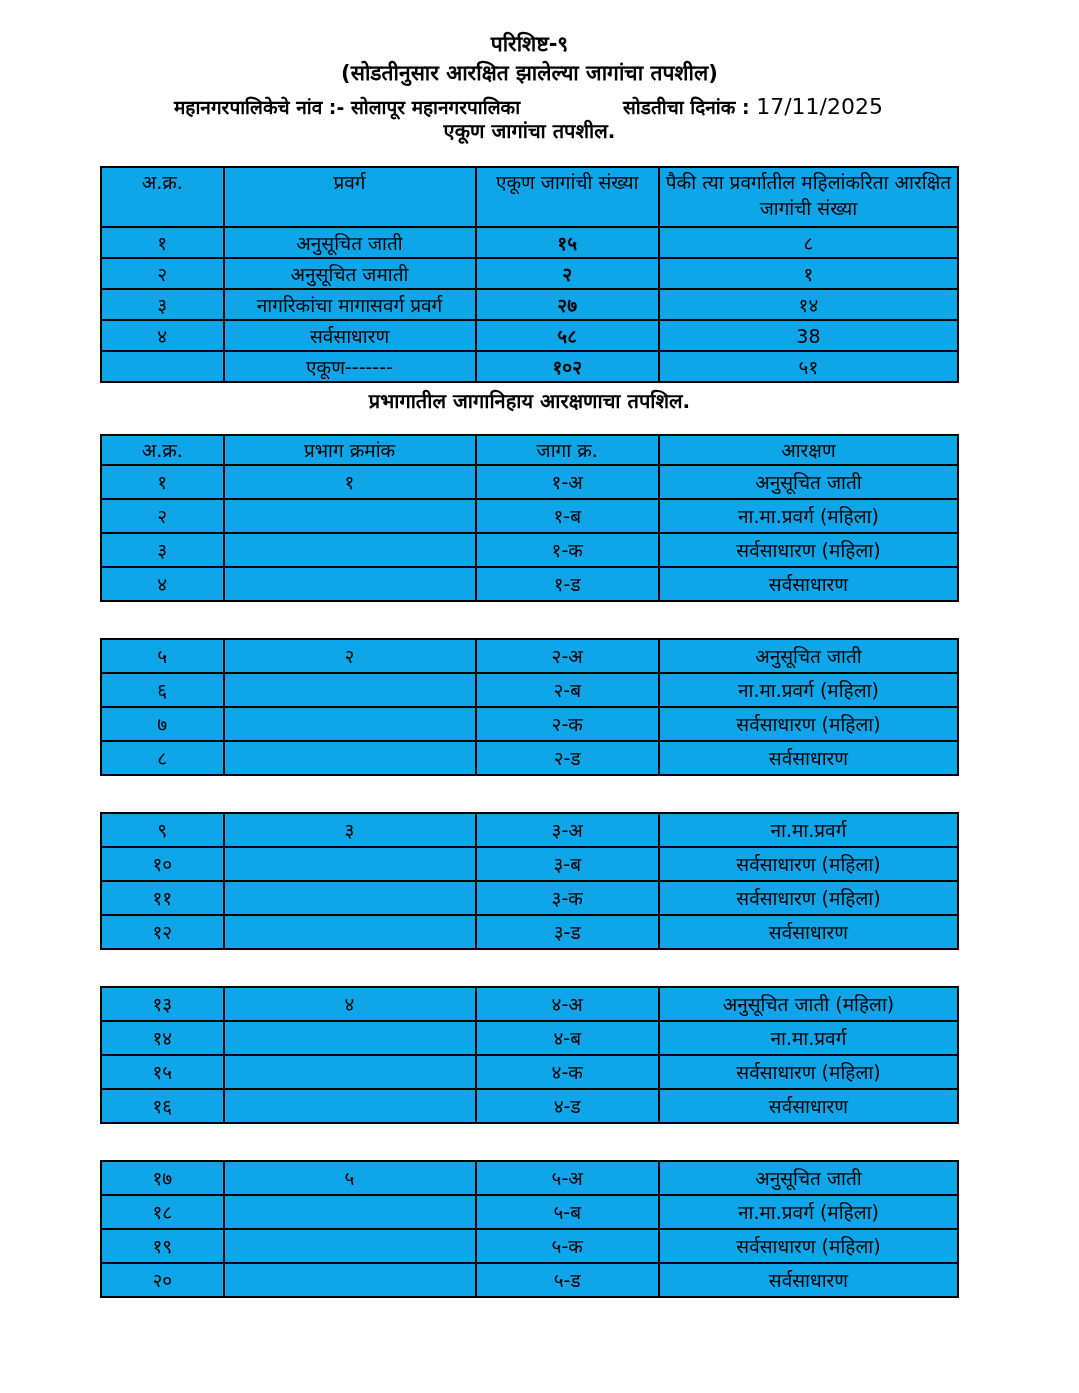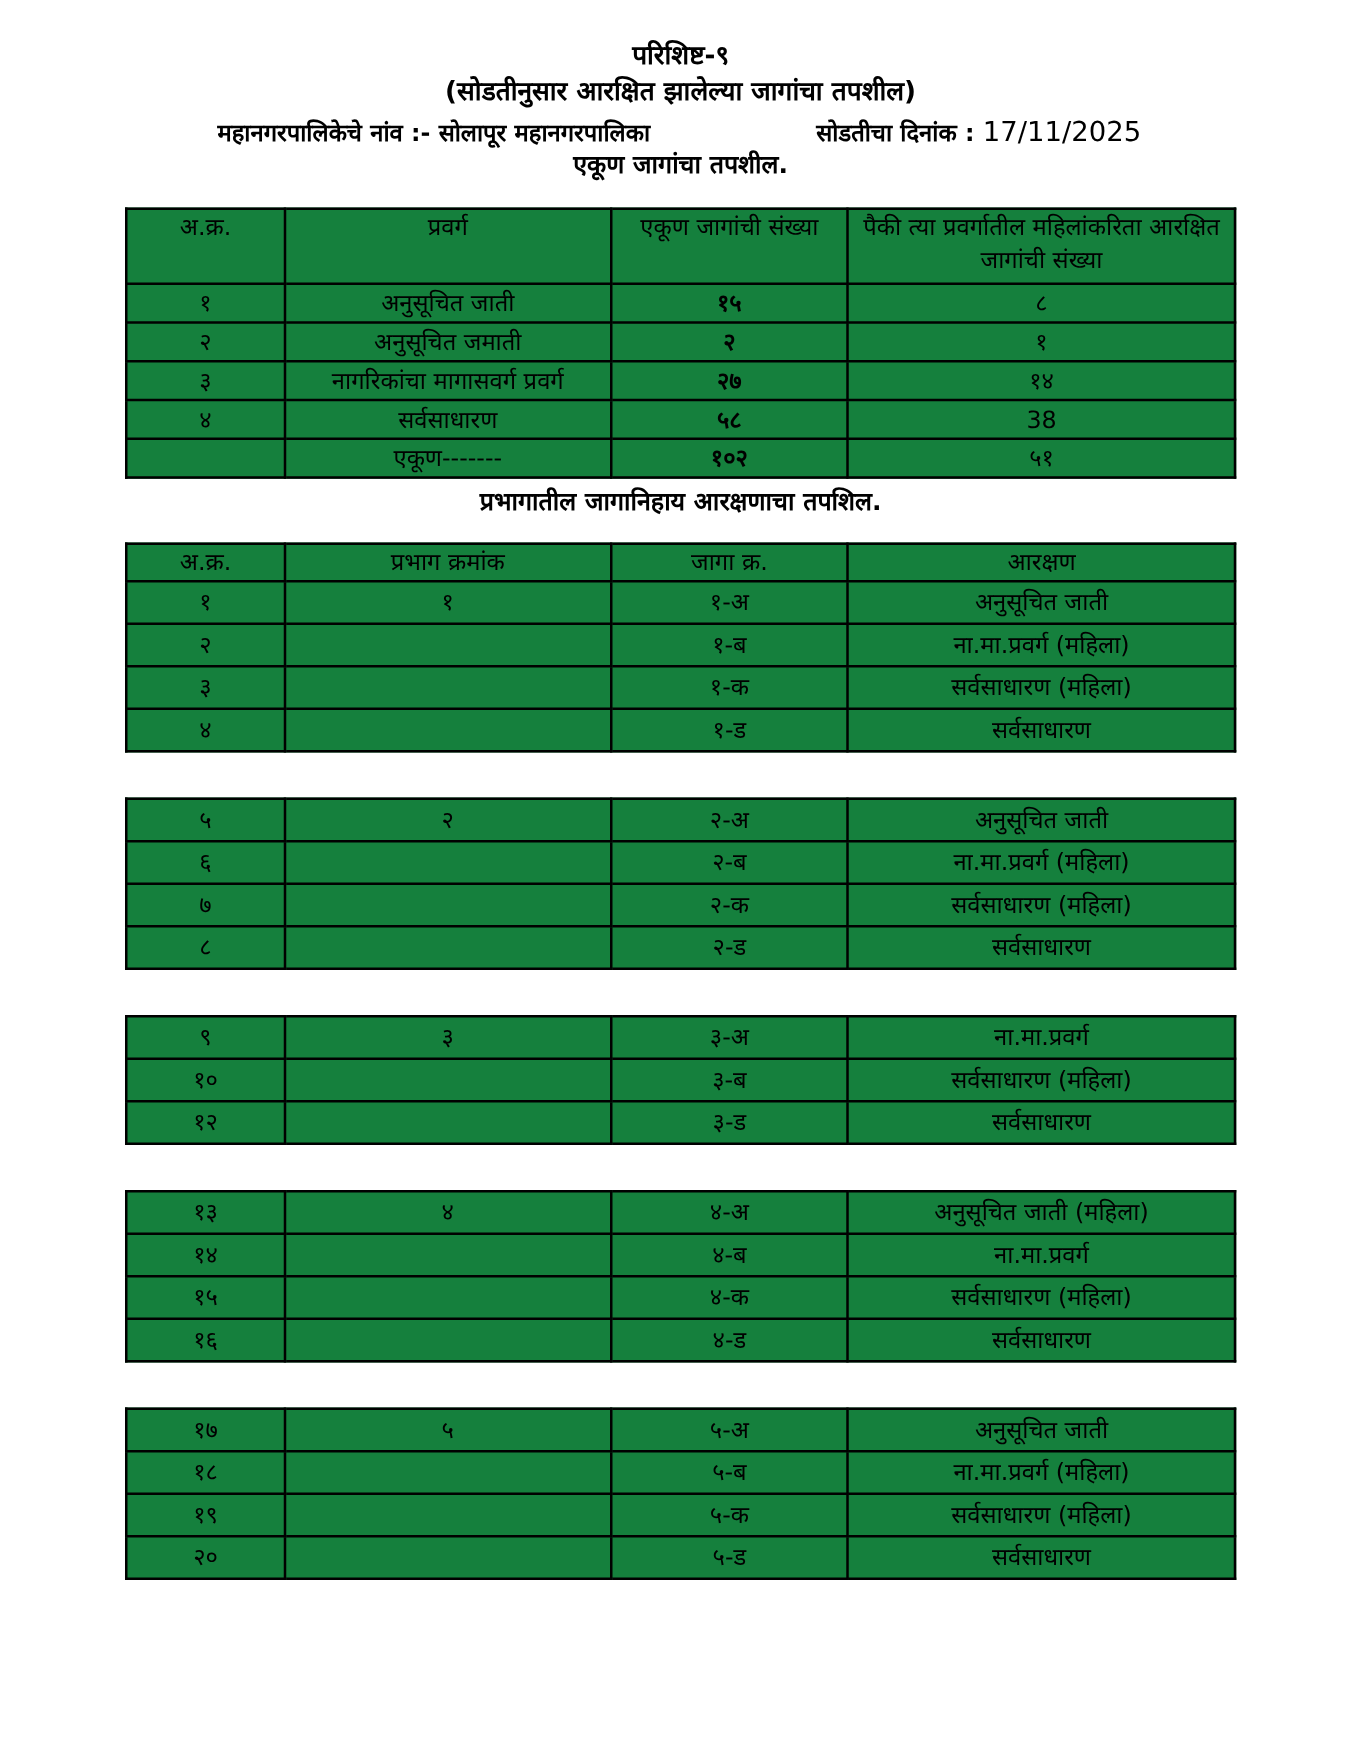--- a/index.html
+++ b/index.html
@@ -10,21 +10,21 @@
   body {
     width: 1079px;
     height: 1393px;
     font-family: "DejaVu Sans", sans-serif;
     color: #000;
     overflow: hidden;
   }
   .page {
     box-sizing: border-box;
     width: 1079px;
-    padding: 30px 90px 0 100px; 
+    padding: 30px 120px 0 100px; 
   }
   .title, .subtitle {
     text-align: center;
     font-weight: bold;
     font-size: 21px;
     line-height: 29px;
   }
   .info-row {
     display: flex;
     align-items: flex-start;
@@ -49,21 +49,21 @@
     font-size: 20px;
     line-height: 24px;
   }
   .heading-total { }
   .heading-ward  { margin-top: 6px; }
 
   table.doc {
     border-collapse: collapse;
     table-layout: fixed;
     width: 100%;
-    background: #15803d;
+    background: #0ea5e9;
   }
   table.doc col.c1 { width: 14.3%; }
   table.doc col.c2 { width: 29.4%; }
   table.doc col.c3 { width: 21.4%; }
   table.doc col.c4 { width: 34.9%; }
 
   table.doc th, table.doc td {
     border: 2px solid #000;
     text-align: center;
     font-size: 19px;
@@ -246,20 +246,26 @@
           <td>३-अ</td>
           <td>ना.मा.प्रवर्ग</td>
         </tr>
         <tr>
           <td>१०</td>
           <td></td>
           <td>३-ब</td>
           <td>सर्वसाधारण (महिला)</td>
         </tr>
         <tr>
+          <td>११</td>
+          <td></td>
+          <td>३-क</td>
+          <td>सर्वसाधारण (महिला)</td>
+        </tr>
+        <tr>
           <td>१२</td>
           <td></td>
           <td>३-ड</td>
           <td>सर्वसाधारण</td>
         </tr>
       </tbody>
   </table>
 
   <table class="doc ward-table">
     <colgroup>

